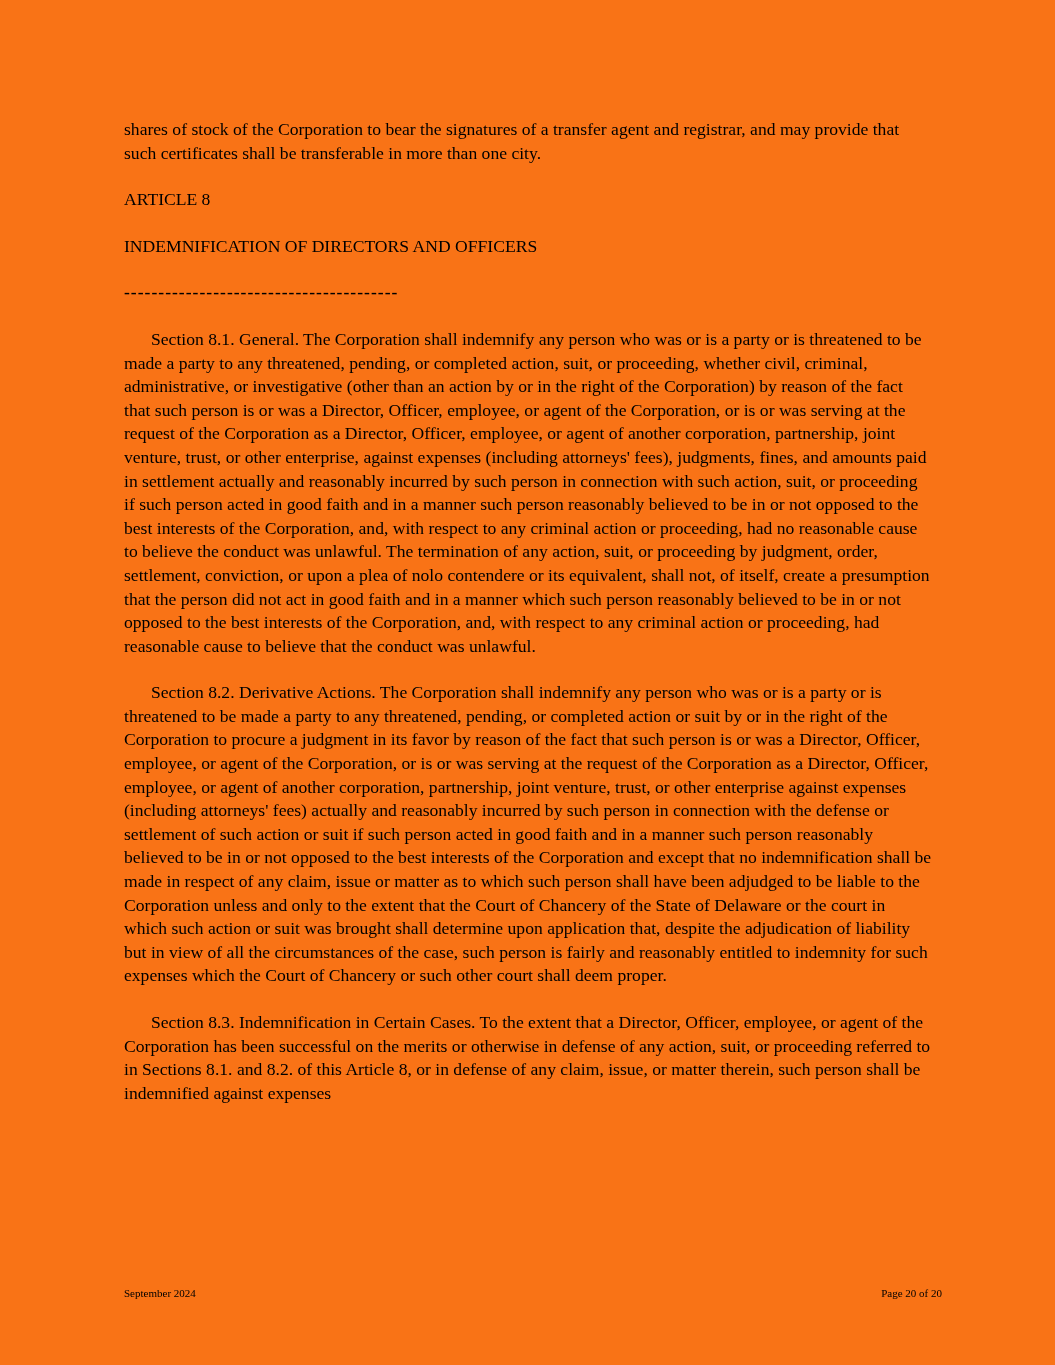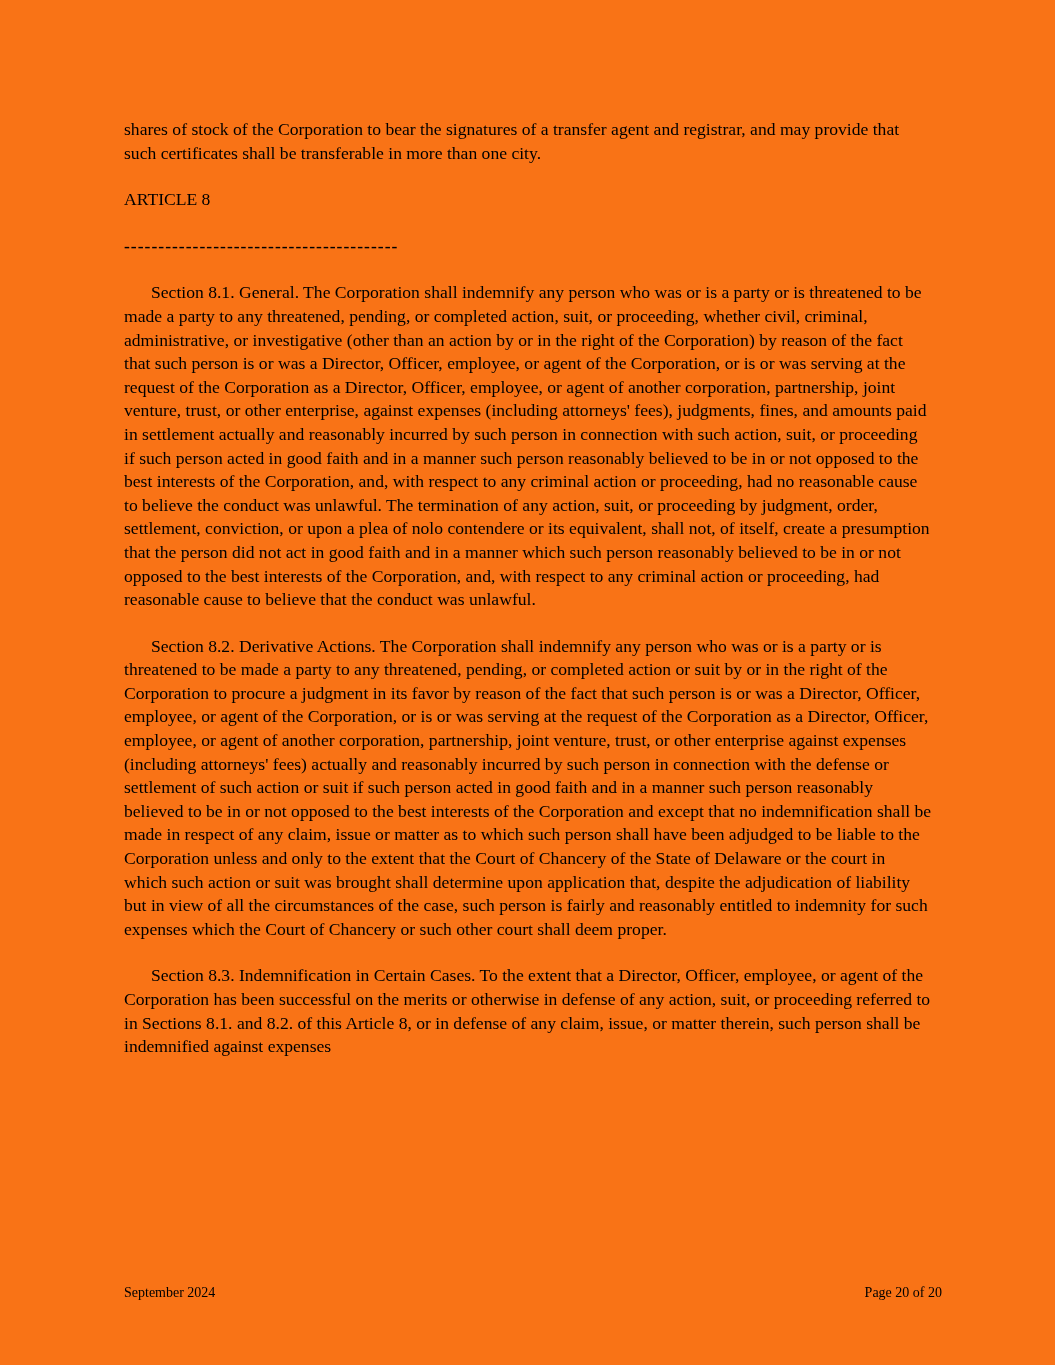--- a/index.html
+++ b/index.html
@@ -38,33 +38,34 @@
     letter-spacing: 1px;
     font-weight: bold;
   }
   .footer {
     position: absolute;
     left: 124px;
     right: 125px;
     top: 1283px;
     display: flex;
     justify-content: space-between;
-    font-size: 14px;
+    font-size: 11px;
     line-height: 20px;
   }
 </style>
 </head>
 <body>
 
 <div class="page">
   <div class="content">
     <p>shares of stock of the Corporation to bear the signatures of a transfer agent and registrar, and may provide that such certificates shall be transferable in more than one city.</p>
 
     <p class="center">ARTICLE 8</p>
 
+    <p class="center">INDEMNIFICATION OF DIRECTORS AND OFFICERS</p>
 
     <p class="center divider">----------------------------------------</p>
 
     <p class="para-indent">Section 8.1. General. The Corporation shall indemnify any person who was or is a party or is threatened to be made a party to any threatened, pending, or completed action, suit, or proceeding, whether civil, criminal, administrative, or investigative (other than an action by or in the right of the Corporation) by reason of the fact that such person is or was a Director, Officer, employee, or agent of the Corporation, or is or was serving at the request of the Corporation as a Director, Officer, employee, or agent of another corporation, partnership, joint venture, trust, or other enterprise, against expenses (including attorneys' fees), judgments, fines, and amounts paid in settlement actually and reasonably incurred by such person in connection with such action, suit, or proceeding if such person acted in good faith and in a manner such person reasonably believed to be in or not opposed to the best interests of the Corporation, and, with respect to any criminal action or proceeding, had no reasonable cause to believe the conduct was unlawful. The termination of any action, suit, or proceeding by judgment, order, settlement, conviction, or upon a plea of nolo contendere or its equivalent, shall not, of itself, create a presumption that the person did not act in good faith and in a manner which such person reasonably believed to be in or not opposed to the best interests of the Corporation, and, with respect to any criminal action or proceeding, had reasonable cause to believe that the conduct was unlawful.</p>
 
     <p class="para-indent">Section 8.2. Derivative Actions. The Corporation shall indemnify any person who was or is a party or is threatened to be made a party to any threatened, pending, or completed action or suit by or in the right of the Corporation to procure a judgment in its favor by reason of the fact that such person is or was a Director, Officer, employee, or agent of the Corporation, or is or was serving at the request of the Corporation as a Director, Officer, employee, or agent of another corporation, partnership, joint venture, trust, or other enterprise against expenses (including attorneys' fees) actually and reasonably incurred by such person in connection with the defense or settlement of such action or suit if such person acted in good faith and in a manner such person reasonably believed to be in or not opposed to the best interests of the Corporation and except that no indemnification shall be made in respect of any claim, issue or matter as to which such person shall have been adjudged to be liable to the Corporation unless and only to the extent that the Court of Chancery of the State of Delaware or the court in which such action or suit was brought shall determine upon application that, despite the adjudication of liability but in view of all the circumstances of the case, such person is fairly and reasonably entitled to indemnity for such expenses which the Court of Chancery or such other court shall deem proper.</p>
 
     <p class="para-indent">Section 8.3. Indemnification in Certain Cases. To the extent that a Director, Officer, employee, or agent of the Corporation has been successful on the merits or otherwise in defense of any action, suit, or proceeding referred to in Sections 8.1. and 8.2. of this Article 8, or in defense of any claim, issue, or matter therein, such person shall be indemnified against expenses</p>
   </div>
 

